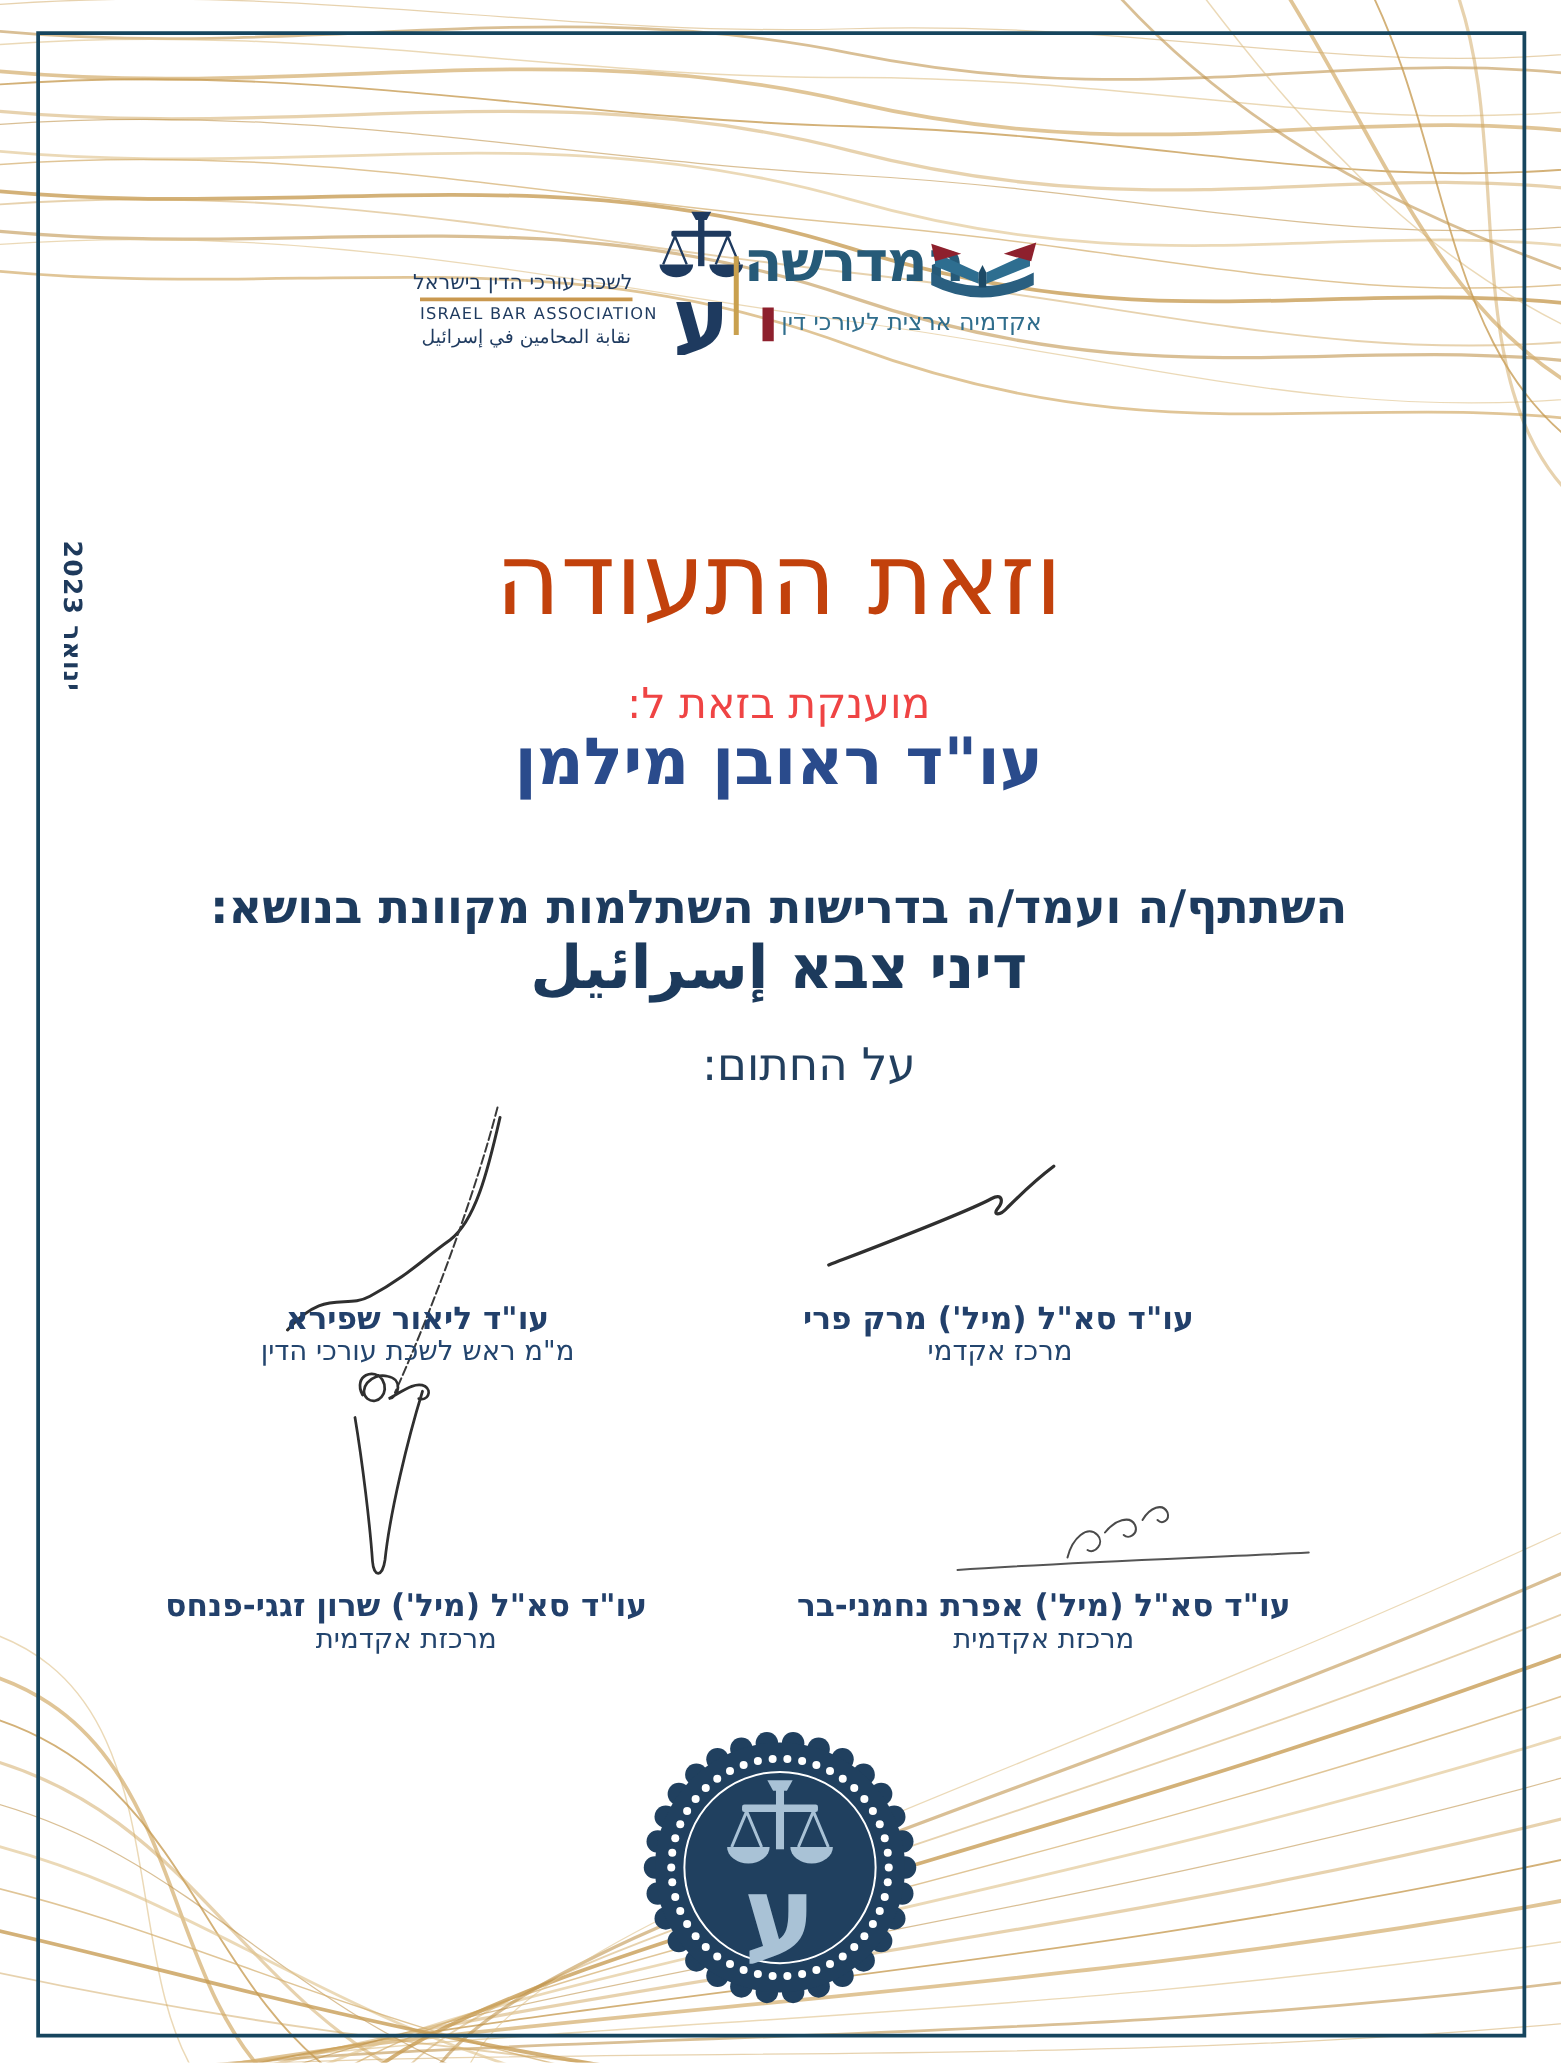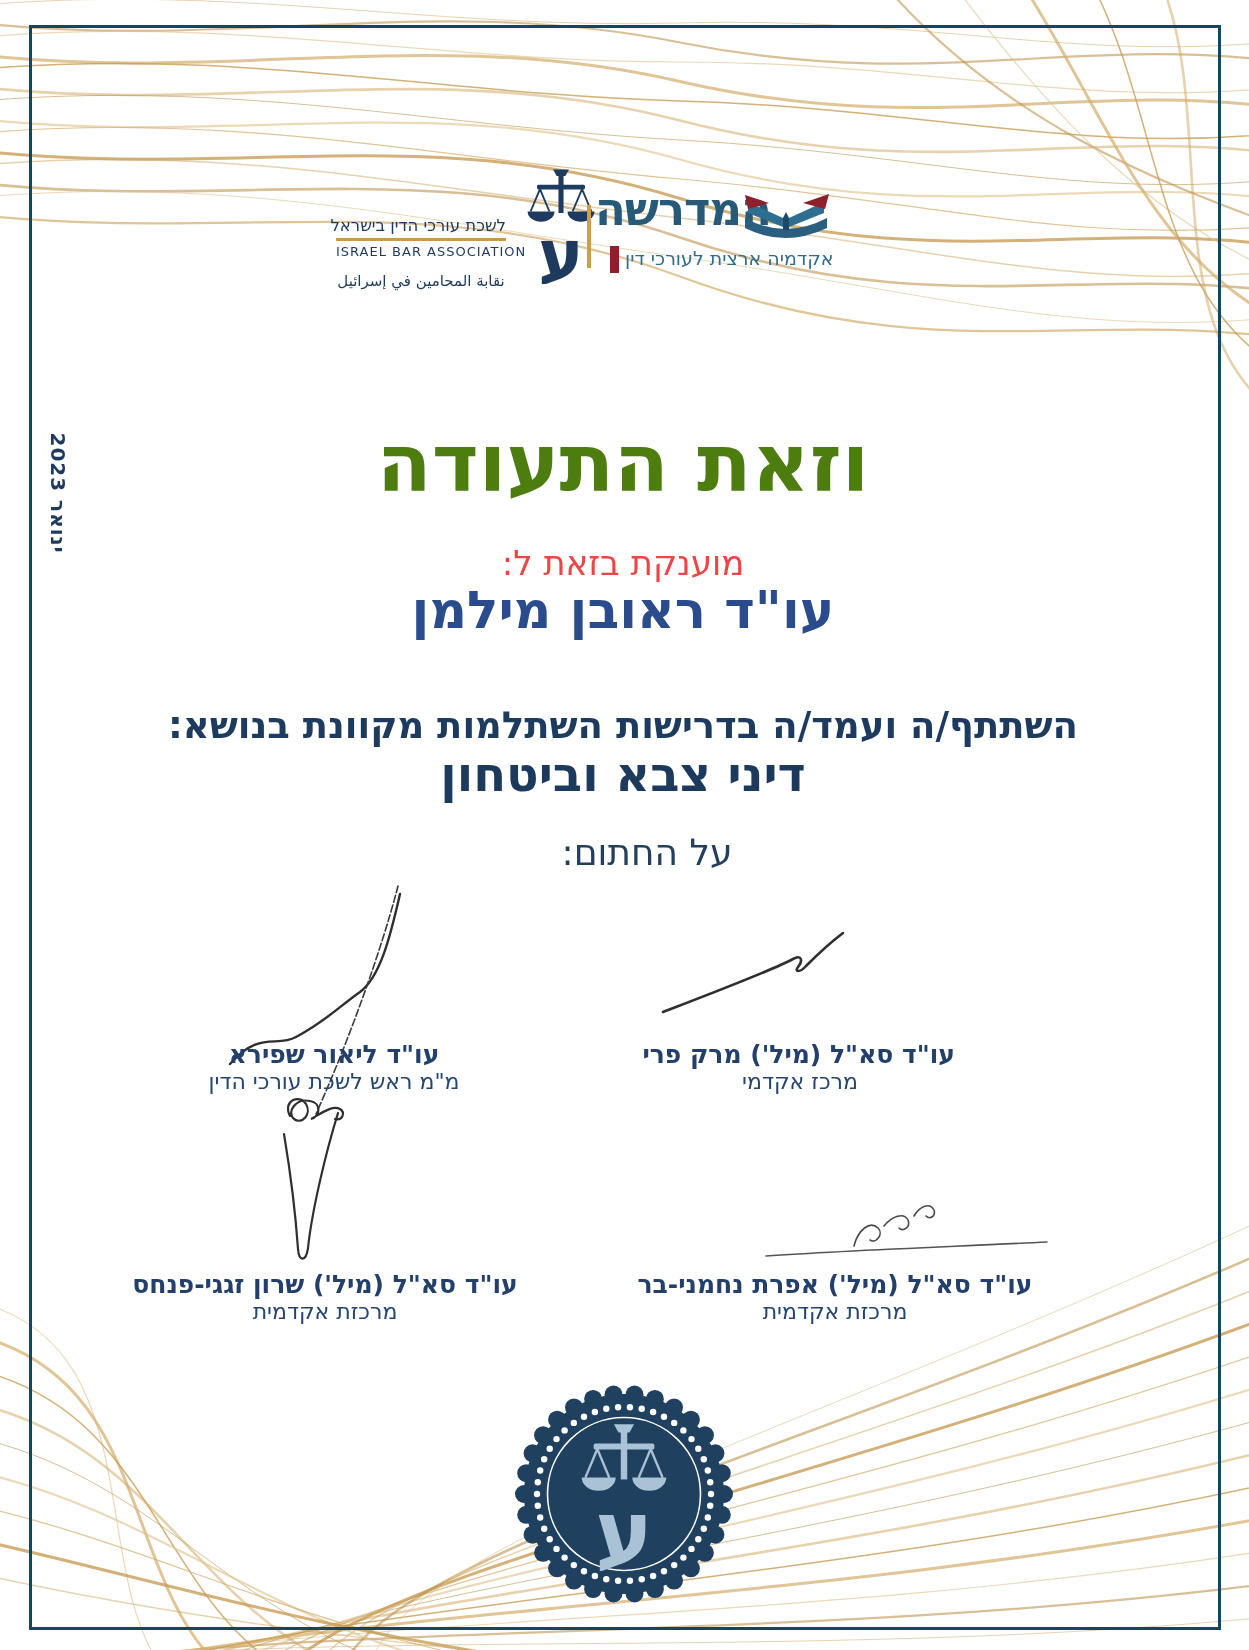--- a/index.html
+++ b/index.html
@@ -17,32 +17,32 @@
     position:absolute;left:-10px;top:480px;width:134px;height:26px;
     transform:rotate(90deg);
     direction:ltr;text-align:center;
     font-size:20px;font-weight:600;letter-spacing:1px;color:#1e3a5c;
   }
   
   .iba-text{position:absolute;left:336px;top:216px;width:170px;text-align:center;direction:rtl;color:#1e3a5f;}
   .iba-he{font-size:16.5px;font-weight:normal;white-space:nowrap;}
   .iba-rule{height:3px;background:#c9984f;margin:3px 0 3px 0;}
   .iba-en{font-size:13px;letter-spacing:1px;direction:ltr;white-space:nowrap;}
-  .iba-ar{font-size:15px;margin-top:13px;white-space:nowrap;}
+  .iba-ar{font-size:15px;margin-top:1px;white-space:nowrap;}
   .iba-mark{position:absolute;left:524px;top:168px;width:74px;height:116px;color:#1e3a5f;}
   .logo-divider{position:absolute;left:587px;top:205px;width:4px;height:63px;background:#c9a04e;}
   .mad-title{position:absolute;left:637px;top:183px;width:134px;text-align:center;
     font-size:45px;font-weight:bold;color:#265a78;letter-spacing:-1px;direction:rtl;white-space:nowrap;}
   .mad-book{position:absolute;left:737px;top:184px;width:96px;height:60px;}
   .mad-sub-row{position:absolute;left:610px;top:243px;width:224px;display:flex;align-items:center;direction:ltr;}
   .mad-bookmark{width:9px;height:27px;background:#8e202d;margin-right:6px;margin-top:3px;}
   .mad-sub{font-size:19px;font-weight:500;color:#2f6d8c;direction:rtl;white-space:nowrap;}
   
   .ctext{position:absolute;left:30px;width:1186px;text-align:center;direction:rtl;}
-  .heading{top:420px;font-size:80px;line-height:1.1;font-weight:bold;color:#4d7c0f;}
+  .heading{top:420px;font-size:80px;line-height:1.1;font-weight:normal;color:#c2410c;}
   .granted{top:543px;font-size:34px;color:#ef4444;}
   .recipient{top:580px;font-size:52px;font-weight:bold;color:#2a4b8c;}
   .requirement{top:704px;font-size:37px;font-weight:bold;color:#1d3b5e;}
   .subject{top:746px;font-size:48px;font-weight:bold;color:#1c3a5c;}
   .onsigned{top:832px;font-size:36px;color:#223f5e;margin-left:24px;}
   
   .sig-name{font-size:25px;font-weight:bold;color:#22406b;white-space:nowrap;}
   .sig-title{font-size:22px;color:#23456e;white-space:nowrap;}
   .sig-block{position:absolute;text-align:center;direction:rtl;}
   .sig-svg{position:absolute;pointer-events:none;}
@@ -146,21 +146,21 @@
 </div>
 
 <div class="ctext heading">וזאת התעודה</div>
 
 <div class="ctext granted">מוענקת בזאת ל:</div>
 
 <div class="ctext recipient">עו"ד ראובן מילמן</div>
 
 <div class="ctext requirement">השתתף/ה ועמד/ה בדרישות השתלמות מקוונת בנושא:</div>
 
-<div class="ctext subject">דיני צבא וביטחון</div>
+<div class="ctext subject">דיני צבא إسرائيل</div>
 
 <div class="ctext onsigned">על החתום:</div>
 
 <svg class="sig-svg" style="left:222px;top:878px;width:200px;height:240px" viewBox="0 0 200 240">
   <path d="M8 186 C38 152 54 170 74 159 C104 143 118 128 138 114 C158 99 168 60 178 16" stroke="#2f2f2f" stroke-width="2.4" fill="none" stroke-linecap="round"></path>
   <path d="M176 8 C160 70 128 160 94 236" stroke="#3a3a3a" stroke-width="1.6" fill="none" stroke-dasharray="7 3" stroke-linecap="round"></path>
 </svg>
 <div class="sig-block" style="left:184px;top:1040px;width:300px">
   <div class="sig-name">עו"ד ליאור שפירא</div>
   <div class="sig-title">מ"מ ראש לשכת עורכי הדין</div>

